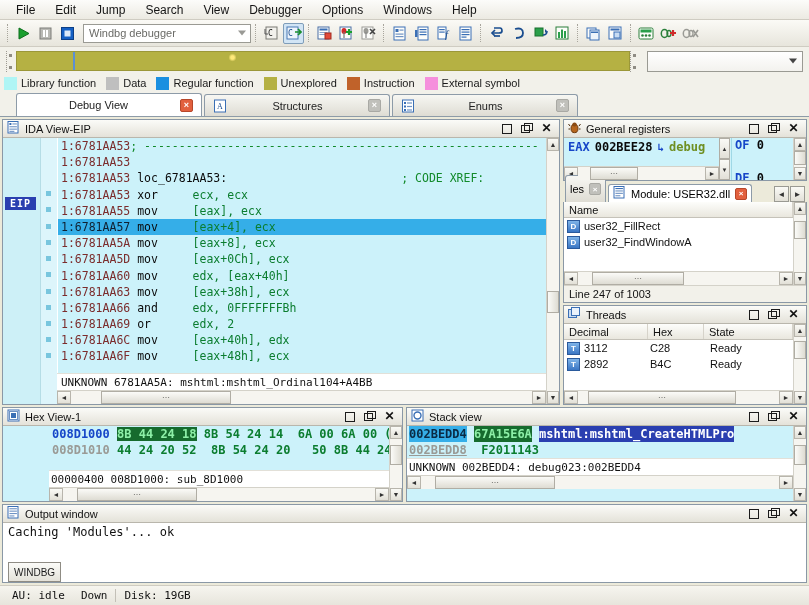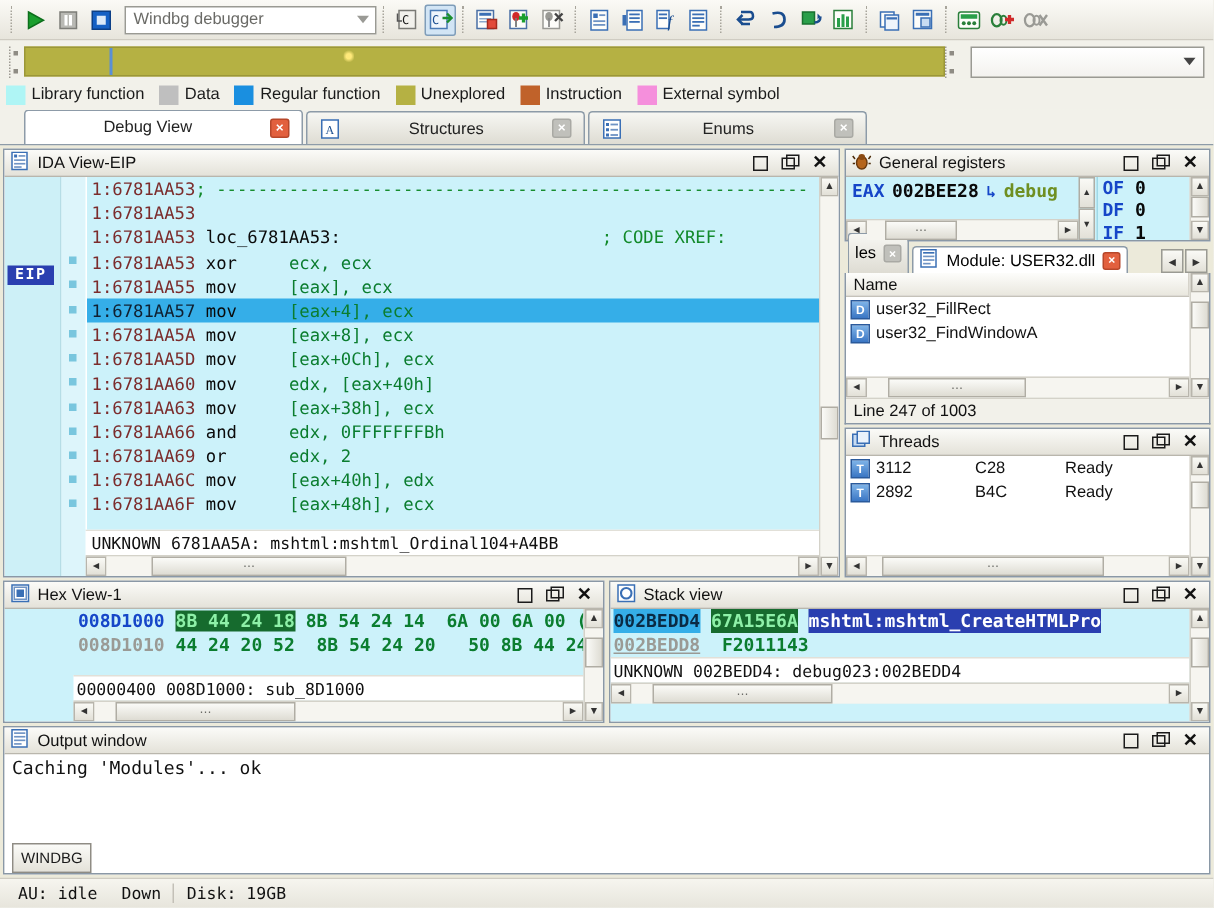--- a/index.html
+++ b/index.html
@@ -360,20 +360,21 @@
   .reg-val { color: #0a0a0a; }
   .reg-arrow { color: #1646c8; font-size: 11px; }
   .reg-sym { color: #6f8f22; }
   .reg-flags {
     width: 62px; flex: 0 0 62px;
     background: #ccf2fa;
     border-left: 1px solid #9fd8e6;
     display: flex; flex-direction: column;
     padding-left: 3px;
     overflow: hidden;
+    gap: 18px;
   }
   .flag-line {
     font-family: "DejaVu Sans Mono", monospace;
     font-size: 12px; font-weight: bold;
     color: #1646c8;
     line-height: 15px;
     white-space: pre;
   }
   .flag-line .fv { color: #0a0a0a; }
   .spin {
@@ -537,20 +538,31 @@
     padding-left: 4px;
   }
   .statusbar .sb-cell { padding: 0 8px; white-space: pre; }
   .statusbar .sb-div { width: 1px; height: 13px; background: #c3c0b7; }
 </style>
 </head>
 <body>
 
 <div id="app">
 
+  <div class="menubar">
+    <div class="mi">File</div>
+    <div class="mi">Edit</div>
+    <div class="mi">Jump</div>
+    <div class="mi">Search</div>
+    <div class="mi">View</div>
+    <div class="mi">Debugger</div>
+    <div class="mi">Options</div>
+    <div class="mi">Windows</div>
+    <div class="mi">Help</div>
+  </div>
 
   <div class="toolbar">
     <div class="tb-sep"></div>
     <div class="tbi">
       <svg width="15" height="15" viewBox="0 0 15 15">
           <polygon points="3,2 13,7.5 3,13" fill="#1a9f2e" stroke="#0d6f1c" stroke-width="1"></polygon>
         </svg>
     </div>
     <div class="tbi">
       <svg width="15" height="15" viewBox="0 0 15 15">
@@ -986,20 +998,25 @@
             </span>
             <span class="pt-label">Threads</span>
             <span class="wbtns">
               <span class="wb wb-min"></span>
               <span class="wb wb-rest"></span>
               <span class="wb wb-close">✕</span>
             </span>
           </div>
           <div style="flex:1 1 auto; display:flex; overflow:hidden;">
             <div style="flex:1 1 auto; display:flex; flex-direction:column; min-width:0;">
+              <div class="list-head">
+                <div class="lh" style="width:84px">Decimal</div>
+                <div class="lh" style="width:56px">Hex</div>
+                <div class="lh" style="flex:1 1 auto">State</div>
+              </div>
               <div class="list-row">
                 <span class="mini-icon">T</span>
                 <span style="width:62px">3112</span>
                 <span style="width:56px">C28</span>
                 <span>Ready</span>
               </div>
               <div class="list-row">
                 <span class="mini-icon">T</span>
                 <span style="width:62px">2892</span>
                 <span style="width:56px">B4C</span>

